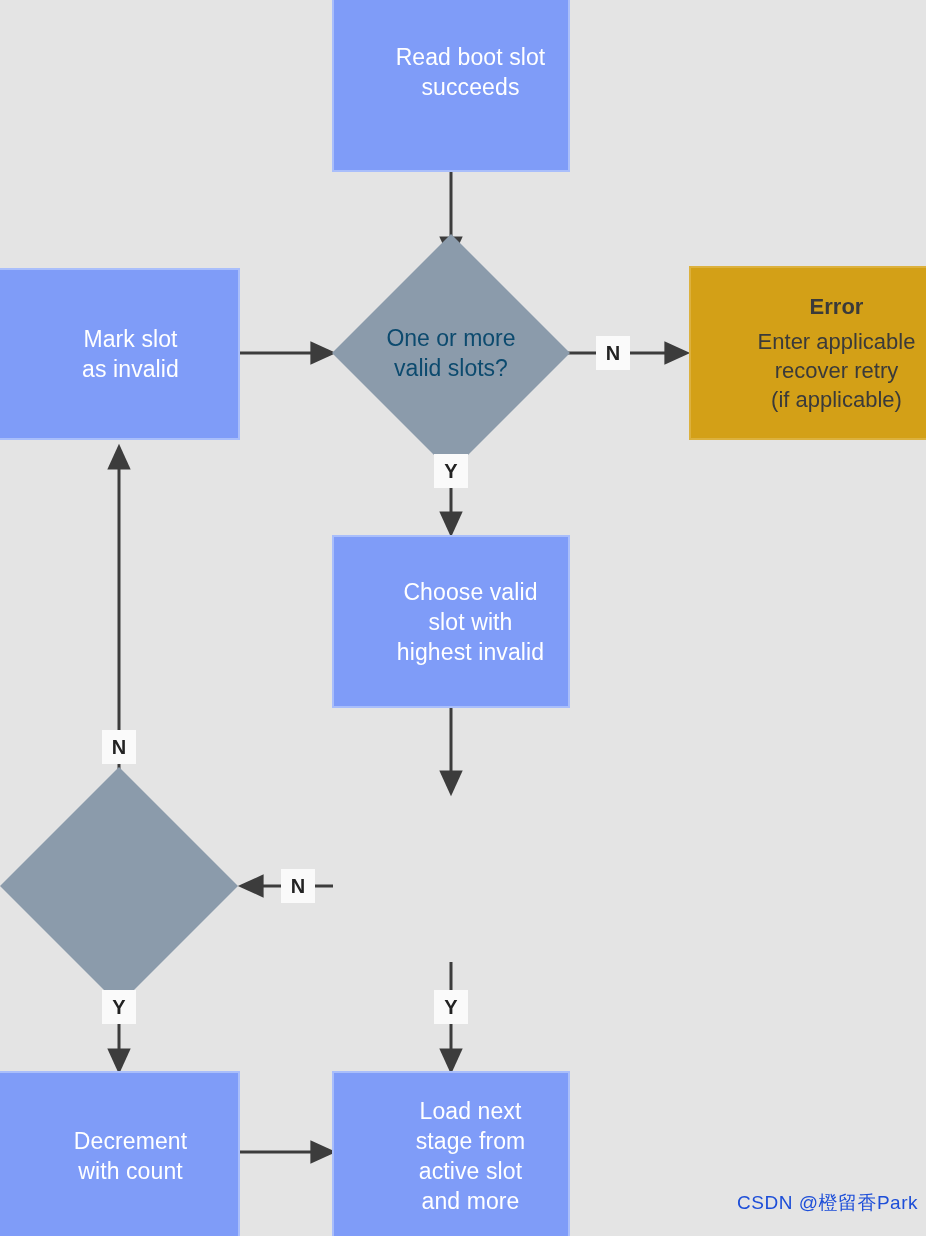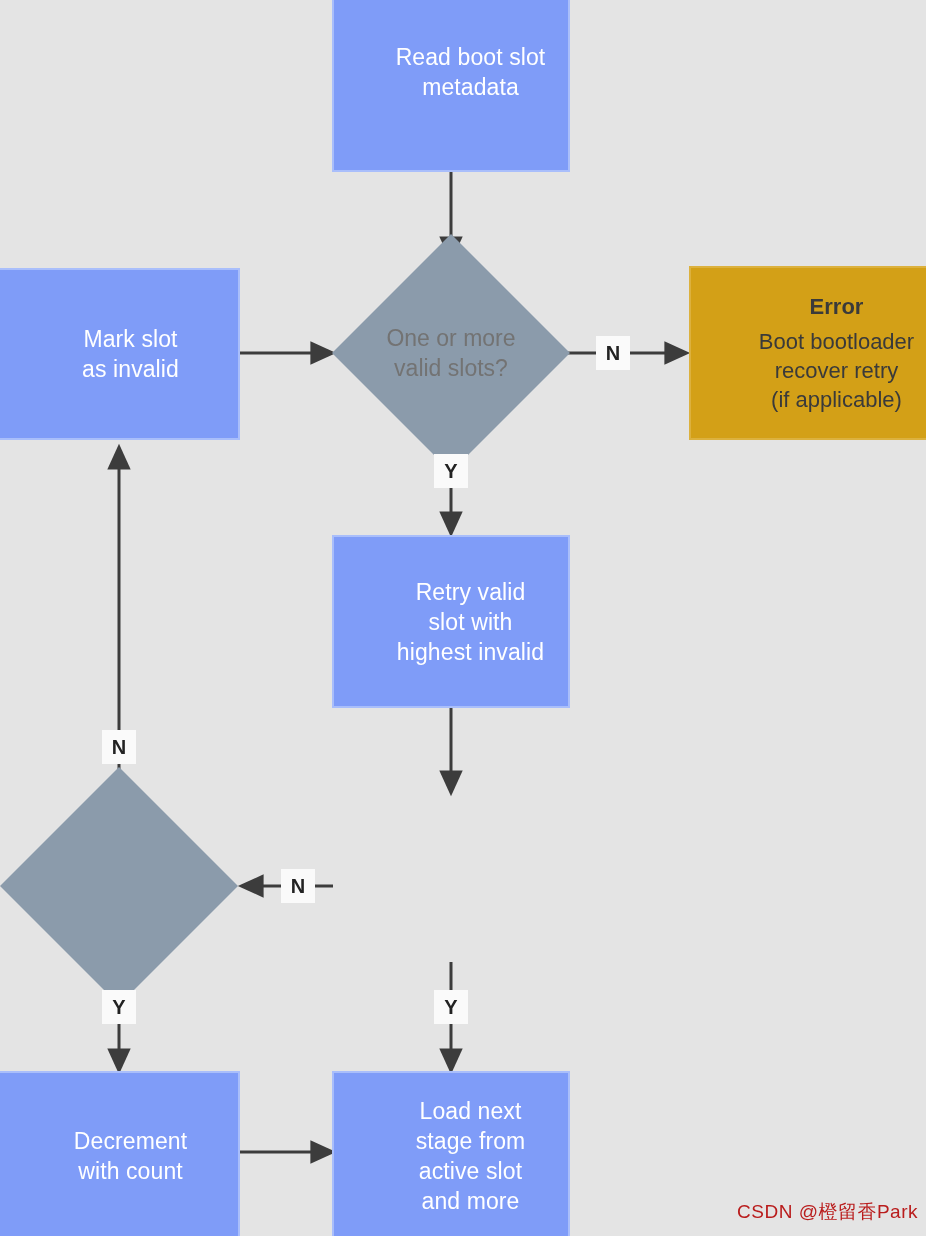--- a/index.html
+++ b/index.html
@@ -56,21 +56,21 @@
   }
   .node.error .err-title {
     font-weight: bold;
     display: block;
     margin-bottom: 6px;
   }
 
   .node.decision {
     background: transparent;
     border: none;
-    color: #737373;
+    color: #0c4a6e;
     font-size: 23px;
     line-height: 30px;
   }
   .node.decision .dshape {
     position: absolute;
     left: 0;
     top: 0;
     width: 100%;
     height: 100%;
     background: #8b9bab;
@@ -99,22 +99,22 @@
     display: flex;
     align-items: center;
     justify-content: center;
     z-index: 5;
   }
 
   
   #watermark {
     position: absolute;
     right: 8px;
-    bottom: 11px;
-    color: #b91c1c;
+    bottom: 20px;
+    color: #1d4ed8;
     font-size: 19px;
     letter-spacing: 0.5px;
     user-select: none;
   }
 </style>
 </head>
 <body>
 
 <div id="canvas">
 
@@ -142,21 +142,21 @@
     <line x1="119" y1="962" x2="119" y2="1070" stroke="#3c3c3c" stroke-width="3" marker-end="url(#arrowhead)"></line>
 
     <line x1="451" y1="962" x2="451" y2="1070" stroke="#3c3c3c" stroke-width="3" marker-end="url(#arrowhead)"></line>
 
     <line x1="240" y1="1152" x2="332" y2="1152" stroke="#3c3c3c" stroke-width="3" marker-end="url(#arrowhead)"></line>
   </svg>
 
   <div class="node process" style="left:332px; top:-28px; width:238px; height:200px;">
     <span class="node-text">
       <span>Read boot slot</span><br>
-      <span>metadata</span>
+      <span>succeeds</span>
     </span>
   </div>
 
   <div class="node decision" style="left:332px; top:234px; width:238px; height:238px;">
     <span class="dshape"></span>
     <span class="dlabel">
       <span>One or more</span><br>
       <span>valid slots?</span>
     </span>
   </div>
@@ -164,29 +164,29 @@
   <div class="node process" style="left:-18px; top:268px; width:258px; height:172px;">
     <span class="node-text">
       <span>Mark slot</span><br>
       <span>as invalid</span>
     </span>
   </div>
 
   <div class="node error" style="left:689px; top:266px; width:256px; height:174px;">
     <span class="node-text">
       <span class="err-title">Error</span>
-      <span>Boot bootloader</span><br>
+      <span>Enter applicable</span><br>
       <span>recover retry</span><br>
       <span>(if applicable)</span>
     </span>
   </div>
 
   <div class="node process" style="left:332px; top:535px; width:238px; height:173px;">
     <span class="node-text">
-      <span>Retry valid</span><br>
+      <span>Choose valid</span><br>
       <span>slot with</span><br>
       <span>highest invalid</span>
     </span>
   </div>
 
 
   <div class="node decision" style="left:0px; top:767px; width:238px; height:238px;">
     <span class="dshape"></span>
   </div>
 

